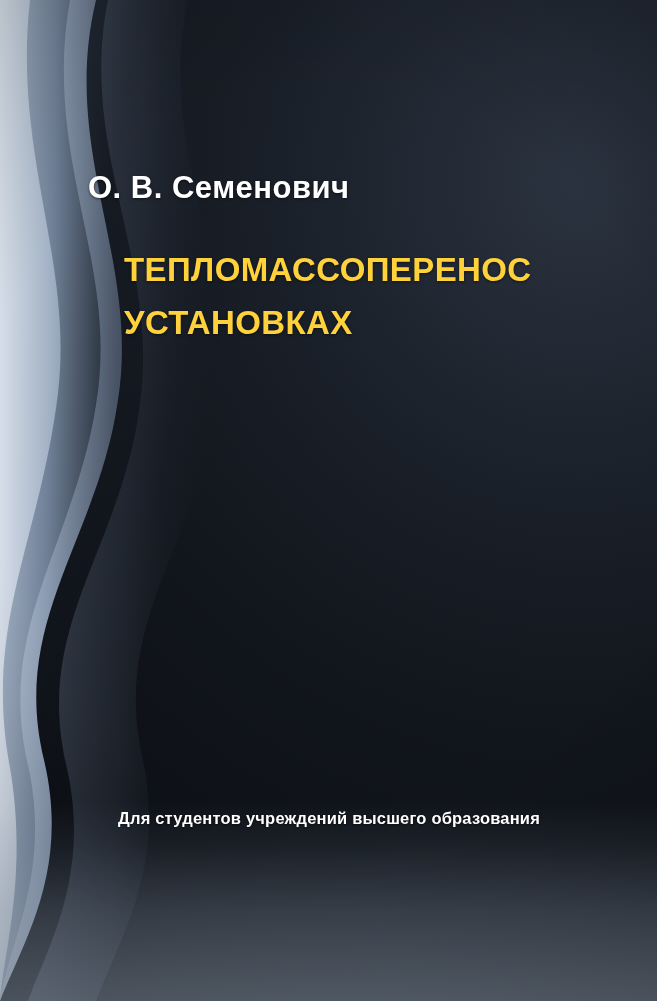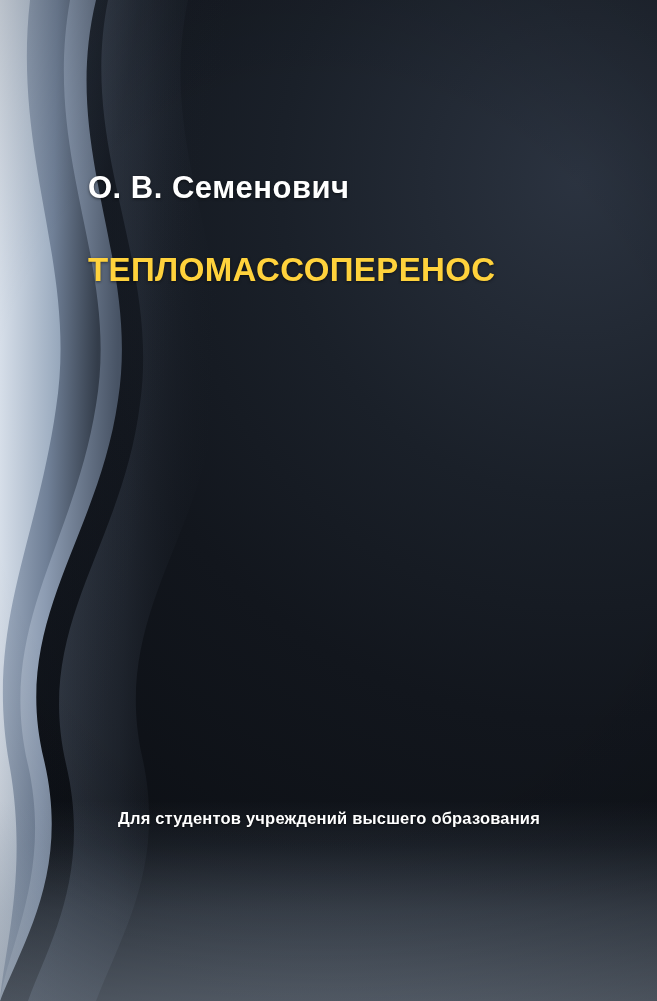--- a/index.html
+++ b/index.html
@@ -77,21 +77,21 @@
     left: 88px;
     top: 243px;
     width: 510px;
     color: #ffd23c;
     font-size: 33px;
     font-weight: bold;
     line-height: 1.62;
     letter-spacing: 0.4px;
     text-shadow: 0 1px 3px rgba(0,0,0,0.5);
   }
-  .title .line { display: block; white-space: nowrap; }
+  .title .line { display: block; white-space: nowrap; margin-left: 36px; }
   .subtitle {
     position: absolute;
     left: 88px;
     top: 809px;
     color: #ffffff;
     font-size: 16.5px;
     font-weight: bold;
     letter-spacing: 0.2px;
     text-shadow: 0 1px 2px rgba(0,0,0,0.45);
     margin-left: 30px;
@@ -139,18 +139,19 @@
   </svg>
 
   <div class="bottom-band"></div>
   <div class="vignette"></div>
 
   <div class="content">
     <div class="author">О. В. Семенович</div>
 
     <div class="title">
       <span class="line">ТЕПЛОМАССОПЕРЕНОС</span>
+      <span class="line">УСТАНОВКАХ</span>
     </div>
 
     <div class="subtitle">Для студентов учреждений высшего образования</div>
   </div>
 
 </div>
 
 </body></html>

